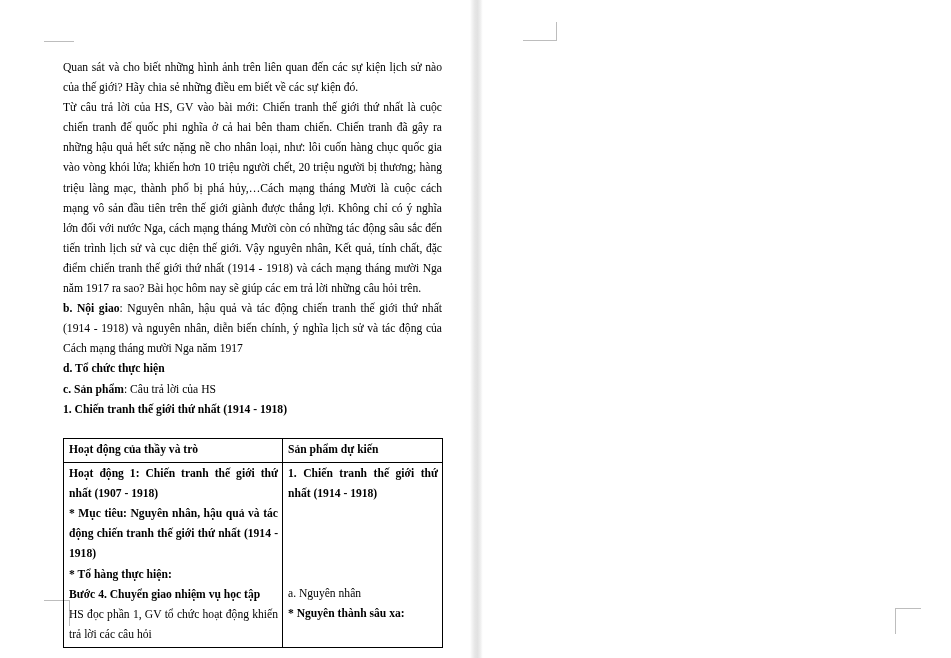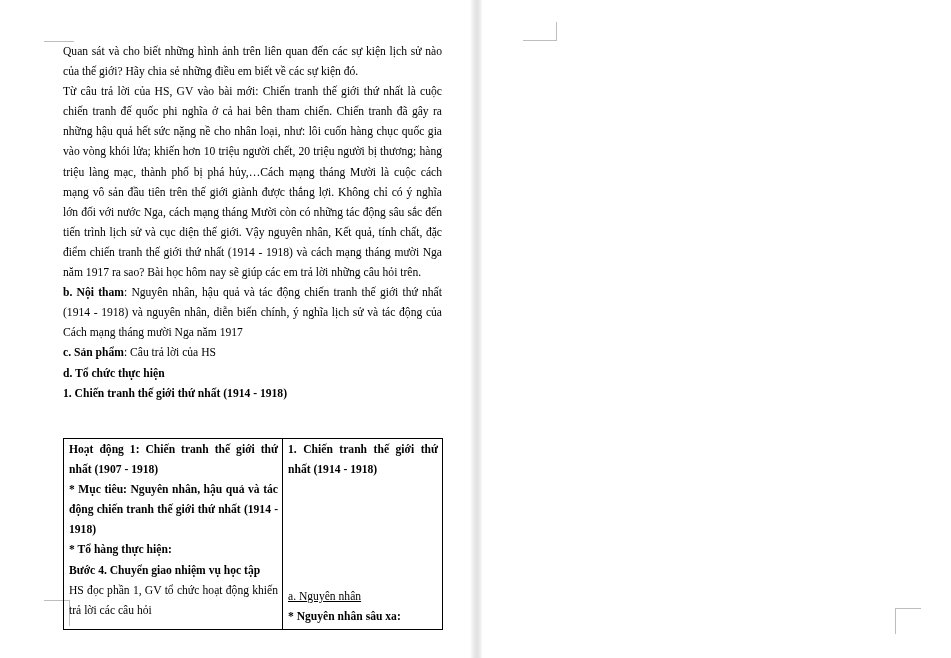--- a/index.html
+++ b/index.html
@@ -46,21 +46,21 @@
 
   
   .body-text {
     position: absolute;
     font-size: 11.6px;
     line-height: 20.1px;
     color: #000000;
     text-align: justify;
     text-justify: inter-word;
   }
-  #left-flow  { left: 63px; top: 42px; width: 379px; }
+  #left-flow  { left: 63px; top: 58px; width: 379px; }
   .para { margin: 0; }
   .b { font-weight: bold; }
 
   
   table.doc {
     position: absolute;
     border-collapse: collapse;
     table-layout: fixed;
     font-size: 11.6px;
     line-height: 20.1px;
@@ -91,44 +91,52 @@
       <div class="h" style="left:0;top:19px;width:30px;"></div>
     </div>
     <div class="crop" style="left:44px;top:600px;width:40px;height:30px;">
       <div class="h" style="left:0;top:0;width:26px;"></div>
       <div class="v" style="left:25px;top:0;height:26px;"></div>
     </div>
 
     <div class="body-text" id="left-flow">
       <p class="para">Quan sát và cho biết những hình ảnh trên liên quan đến các sự kiện lịch sử nào của thế giới? Hãy chia sẻ những điều em biết về các sự kiện đó.</p>
       <p class="para">Từ câu trả lời của HS, GV vào bài mới: Chiến tranh thế giới thứ nhất là cuộc chiến tranh đế quốc phi nghĩa ở cả hai bên tham chiến. Chiến tranh đã gây ra những hậu quả hết sức nặng nề cho nhân loại, như: lôi cuốn hàng chục quốc gia vào vòng khói lửa; khiến hơn 10 triệu người chết, 20 triệu người bị thương; hàng triệu làng mạc, thành phố bị phá hủy,…Cách mạng tháng Mười là cuộc cách mạng vô sản đầu tiên trên thế giới giành được thắng lợi. Không chỉ có ý nghĩa lớn đối với nước Nga, cách mạng tháng Mười còn có những tác động sâu sắc đến tiến trình lịch sử và cục diện thế giới. Vậy nguyên nhân, Kết quả, tính chất, đặc điểm chiến tranh thế giới thứ nhất (1914 - 1918) và cách mạng tháng mười Nga năm 1917 ra sao? Bài học hôm nay sẽ giúp các em trả lời những câu hỏi trên.</p>
-      <p class="para"><span class="b">b. Nội tham</span><span>: Nguyên nhân, hậu quả và tác động chiến tranh thế giới thứ nhất (1914 - 1918) và nguyên nhân, diễn biến chính, ý nghĩa lịch sử và tác động của Cách mạng tháng mười Nga năm 1917</span></p>
+      <p class="para"><span class="b">b. Nội giao</span><span>: Nguyên nhân, hậu quả và tác động chiến tranh thế giới thứ nhất (1914 - 1918) và nguyên nhân, diễn biến chính, ý nghĩa lịch sử và tác động của Cách mạng tháng mười Nga năm 1917</span></p>
+      <p class="para b">d. Tổ chức thực hiện</p>
       <p class="para"><span class="b">c. Sản phẩm</span><span>: Câu trả lời của HS</span></p>
-      <p class="para b">d. Tổ chức thực hiện</p>
       <p class="para b">1. Chiến tranh thế giới thứ nhất (1914 - 1918)</p>
     </div>
 
     <table class="doc" id="left-table">
       <colgroup>
           <col class="c1">
           <col class="c2">
         </colgroup>
       <tbody>
         <tr>
           <td>
+              <p class="b">Hoạt động của thầy và trò</p>
+            </td>
+          <td>
+              <p class="b">Sản phẩm dự kiến</p>
+            </td>
+        </tr>
+        <tr>
+          <td>
             <p class="b">Hoạt động 1: Chiến tranh thế giới thứ nhất (1907 - 1918)</p>
             <p><span class="b">* Mục tiêu: Nguyên nhân, hậu quả và tác động chiến tranh thế giới thứ nhất (1914 - 1918)</span></p>
             <p class="b">* Tổ hàng thực hiện:</p>
             <p class="b">Bước 4. Chuyển giao nhiệm vụ học tập</p>
             <p>HS đọc phần 1, GV tổ chức hoạt động khiến trả lời các câu hỏi</p>
           </td>
           <td>
             <p class="b">1. Chiến tranh thế giới thứ nhất (1914 - 1918)</p>
-            <p style="margin-top:107px;text-decoration:underline;">a. Nguyên nhân</p>
-            <p class="b">* Nguyên nhân sâu xa:</p>
+            <p style="margin-top:80px;">a. Nguyên nhân</p>
+            <p class="b">* Nguyên thành sâu xa:</p>
           </td>
         </tr>
       </tbody>
     </table>
   </div>
 
   <div class="gutter"></div>
 
   <div class="page" id="page-right">
 

